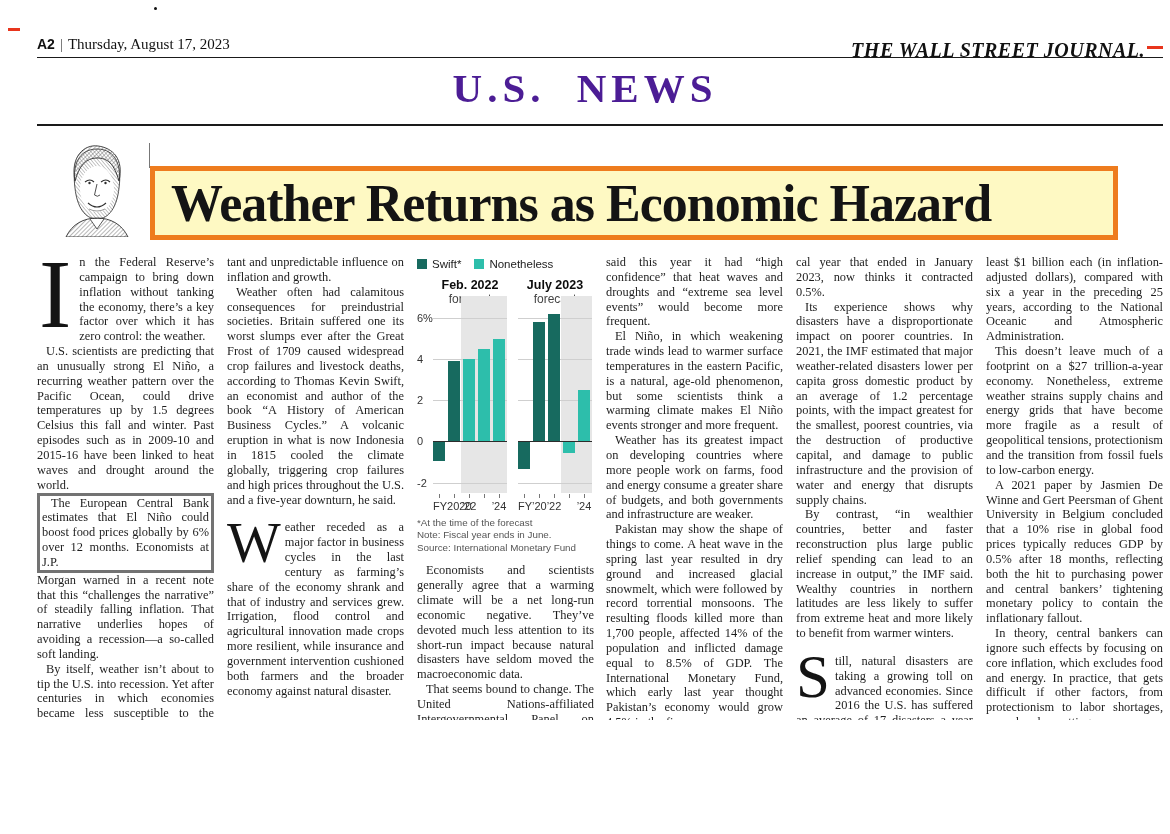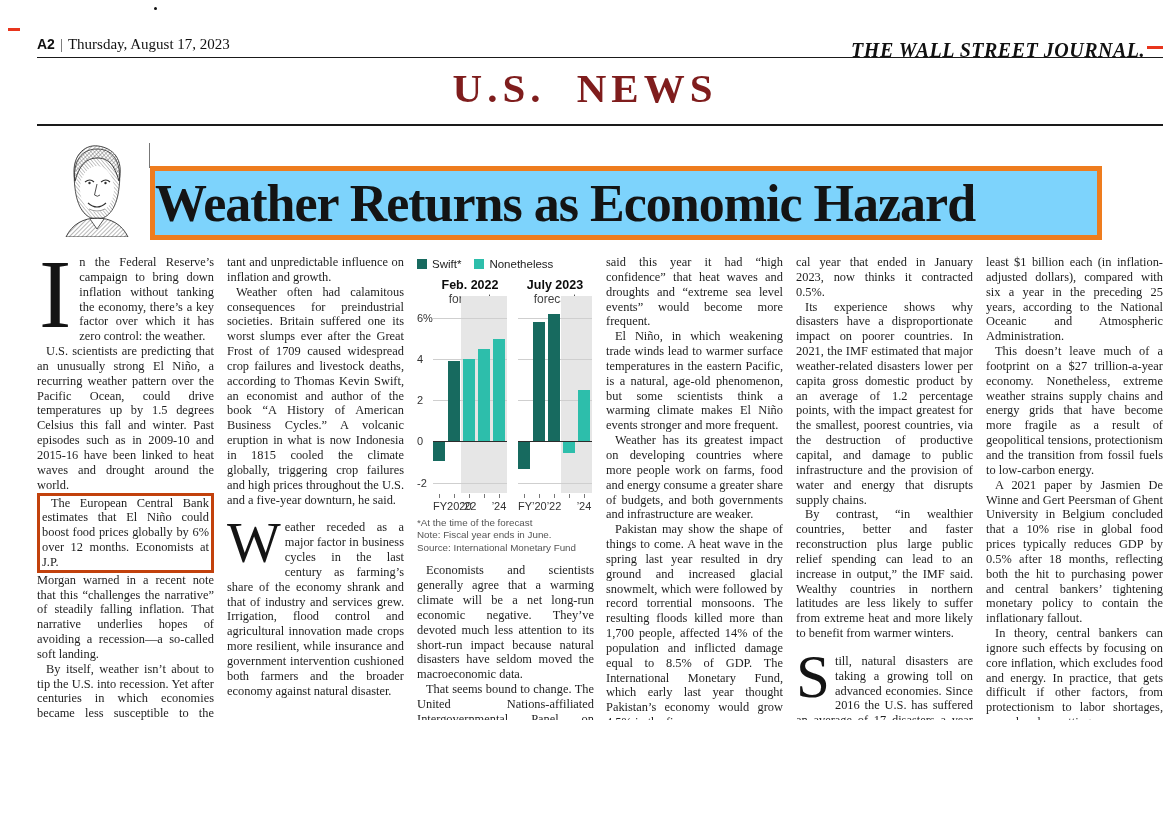--- a/index.html
+++ b/index.html
@@ -16,47 +16,47 @@
   .dateline{position:absolute;left:37px;top:36px;font-size:15px;color:#111;}
   .dateline b{font-family:"Liberation Sans",sans-serif;font-size:14px;font-weight:bold;}
   .dateline .sep{color:#555;padding:0 5px;font-weight:400;}
   .masthead{position:absolute;right:25px;top:39px;font-size:20px;font-weight:bold;
             letter-spacing:0.5px;color:#111;font-style:italic;}
   .rule{position:absolute;left:37px;width:1126px;background:#1a1a1a;}
   #rule1{top:57px;height:1px;}
   #rule2{top:124px;height:2px;}
   #rule-bottom{top:822px;height:1px;background:#3a3a3a;}
   .section-title{position:absolute;left:0;top:64px;width:1170px;text-align:center;
-                 font-size:41px;font-weight:bold;letter-spacing:5px;word-spacing:16px;color:#7f1d1d;}
+                 font-size:41px;font-weight:bold;letter-spacing:5px;word-spacing:16px;color:#4c1d95;}
 
   
   .portrait{position:absolute;left:56px;top:139px;width:82px;height:98px;}
   .kicker-vline{position:absolute;left:149px;top:143px;width:1px;height:25px;background:#777;}
   .kicker{position:absolute;left:163px;top:146px;font-family:"Liberation Sans",sans-serif;
           font-size:15px;font-weight:bold;color:#111;letter-spacing:-0.2px;}
   .kicker .sep{color:#888;font-weight:400;padding:0 4px;}
   .kicker .by{font-family:"Liberation Serif",serif;font-size:15px;font-weight:bold;}
   .headline-box{position:absolute;left:150px;top:166px;width:942px;height:64px;
-                border:5px solid #ee7c1e;display:flex;align-items:center;
-                background:#7dd3fc;}
+                border:5px solid #ee7c1e;display:flex;align-items:center;padding-left:16px;
+                background:#fef9c3;}
   .headline{font-size:52px;font-weight:bold;letter-spacing:-1px;white-space:nowrap;color:#141414;}
 
   
   .col{position:absolute;top:255px;width:177px;height:567px;overflow:hidden;
        font-size:12.4px;line-height:14.85px;text-align:justify;}
   .col p{margin:0;text-indent:9px;}
   .col p.noind{text-indent:0;}
   .col p.gap{margin-top:13px;}
   #col1{left:37px;} #col2{left:227px;} #col3{left:417px;}
   #col4{left:606px;} #col5{left:796px;} #col6{left:986px;}
   .dropcap{float:left;color:#141414;}
   .cap-I{font-size:97px;line-height:75px;padding:2px 8px 0 2px;}
   .cap-W{font-size:57px;line-height:44px;padding:1px 4px 0 0;}
   .cap-S{font-size:61px;line-height:44px;padding:1px 5px 0 0;}
-  .hl{border:3px solid #c2410c;margin:1px 0 1px -5px;padding:0 2px;}
+  .hl{border:3px solid #737373;margin:1px 0 1px -5px;padding:0 2px;}
 
   
   .chart{font-family:"Liberation Sans",sans-serif;margin:2px 0 9px 0;}
   .chart-title{font-size:13.5px;font-weight:bold;line-height:16px;color:#0c0c0c;margin-bottom:7px;}
   .legend{font-size:11.5px;color:#222;margin-bottom:6px;display:flex;align-items:center;gap:5px;}
   .sw{display:inline-block;width:10px;height:10px;}
   .legend .lg{margin-right:8px;}
   .chart-body{position:relative;height:233px;}
   #ylabels{position:absolute;left:0;top:30px;width:16px;height:185px;}
   .ylab{position:absolute;left:0;font-size:11px;color:#333;}

